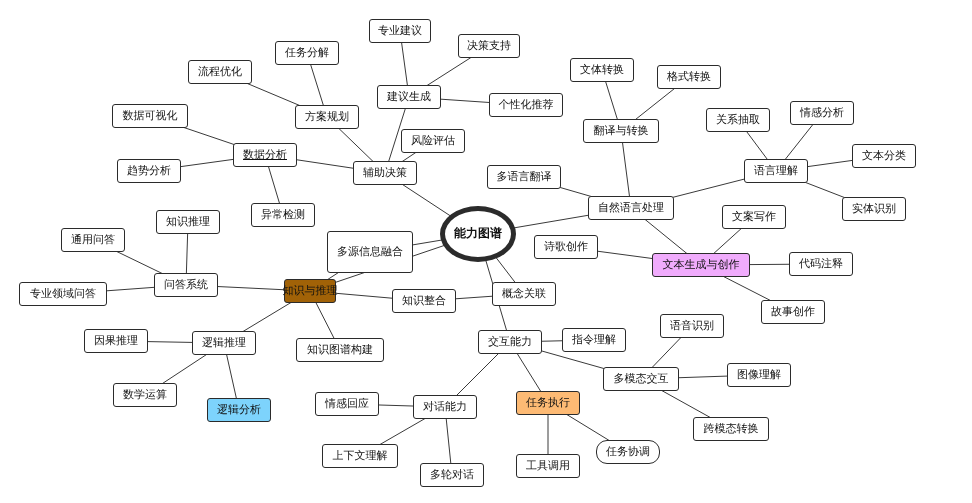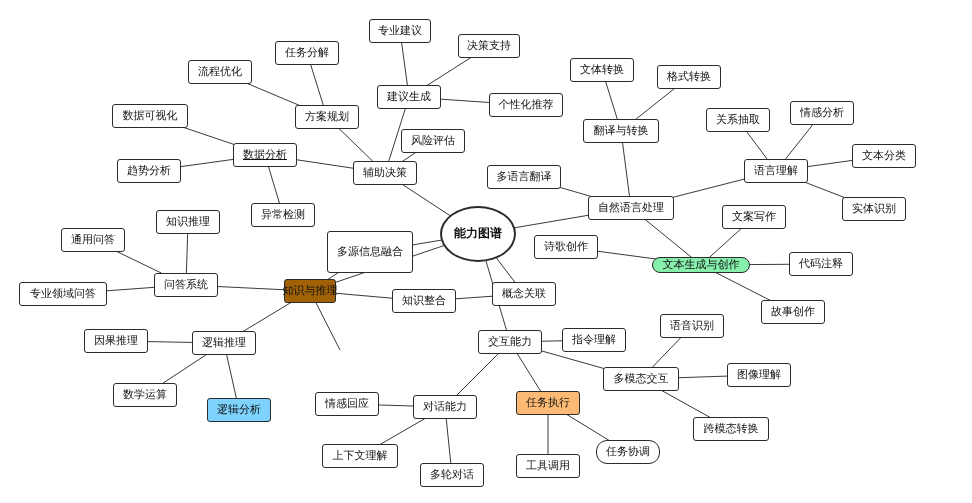--- a/index.html
+++ b/index.html
@@ -34,21 +34,21 @@
     justify-content: center;
     font-size: 11px;
     line-height: 1.1;
     white-space: nowrap;
     padding: 0 6px;
     transform: translate(-50%, -50%);
     z-index: 2;
   }
   .node.center {
     border-radius: 50%;
-    border: 2px solid #d946ef;
+    border: 5px solid #d946ef;
     font-size: 12px;
     font-weight: bold;
     background: #ffffff;
   }
 </style>
 </head>
 <body>
 
 <div id="canvas">
   <svg id="edges">
@@ -171,21 +171,21 @@
     </div>
     <div class="node" style="left: 822px; top: 113px; width: 64px; height: 24px; border-color: rgb(43, 43, 43); background: rgb(255, 255, 255); color: rgb(17, 17, 17);">
       <span>情感分析</span>
     </div>
     <div class="node" style="left: 884px; top: 156px; width: 64px; height: 24px; border-color: rgb(43, 43, 43); background: rgb(255, 255, 255); color: rgb(17, 17, 17);">
       <span>文本分类</span>
     </div>
     <div class="node" style="left: 874px; top: 209px; width: 64px; height: 24px; border-color: rgb(43, 43, 43); background: rgb(255, 255, 255); color: rgb(17, 17, 17);">
       <span>实体识别</span>
     </div>
-    <div class="node" style="left: 701px; top: 265px; width: 98px; height: 16px; border-color: rgb(43, 43, 43); background: #86efac; color: rgb(17, 17, 17); border-radius: 9px;">
+    <div class="node" style="left: 701px; top: 265px; width: 98px; height: 24px; border-color: rgb(43, 43, 43); background: #f0abfc; color: rgb(17, 17, 17);">
       <span>文本生成与创作</span>
     </div>
     <div class="node" style="left: 754px; top: 217px; width: 64px; height: 24px; border-color: rgb(43, 43, 43); background: rgb(255, 255, 255); color: rgb(17, 17, 17);">
       <span>文案写作</span>
     </div>
     <div class="node" style="left: 566px; top: 247px; width: 64px; height: 24px; border-color: rgb(43, 43, 43); background: rgb(255, 255, 255); color: rgb(17, 17, 17);">
       <span>诗歌创作</span>
     </div>
     <div class="node" style="left: 821px; top: 264px; width: 64px; height: 24px; border-color: rgb(43, 43, 43); background: rgb(255, 255, 255); color: rgb(17, 17, 17);">
       <span>代码注释</span>
@@ -236,20 +236,23 @@
       <span>多轮对话</span>
     </div>
     <div class="node" style="left: 310px; top: 291px; width: 52px; height: 24px; border-color: rgb(43, 43, 43); background: #a16207; color: rgb(17, 17, 17);">
       <span>知识与推理</span>
     </div>
     <div class="node" style="left: 370px; top: 252px; width: 86px; height: 42px; border-color: rgb(43, 43, 43); background: rgb(255, 255, 255); color: rgb(17, 17, 17);">
       <span>多源信息融合</span>
     </div>
     <div class="node" style="left: 424px; top: 301px; width: 64px; height: 24px; border-color: rgb(43, 43, 43); background: rgb(255, 255, 255); color: rgb(17, 17, 17);">
       <span>知识整合</span>
+    </div>
+    <div class="node" style="left: 340px; top: 350px; width: 88px; height: 24px; border-color: rgb(43, 43, 43); background: rgb(255, 255, 255); color: rgb(17, 17, 17);">
+      <span>知识图谱构建</span>
     </div>
     <div class="node" style="left: 186px; top: 285px; width: 64px; height: 24px; border-color: rgb(43, 43, 43); background: rgb(255, 255, 255); color: rgb(17, 17, 17);">
       <span>问答系统</span>
     </div>
     <div class="node" style="left: 188px; top: 222px; width: 64px; height: 24px; border-color: rgb(43, 43, 43); background: rgb(255, 255, 255); color: rgb(17, 17, 17);">
       <span>知识推理</span>
     </div>
     <div class="node" style="left: 93px; top: 240px; width: 64px; height: 24px; border-color: rgb(43, 43, 43); background: rgb(255, 255, 255); color: rgb(17, 17, 17);">
       <span>通用问答</span>
     </div>

